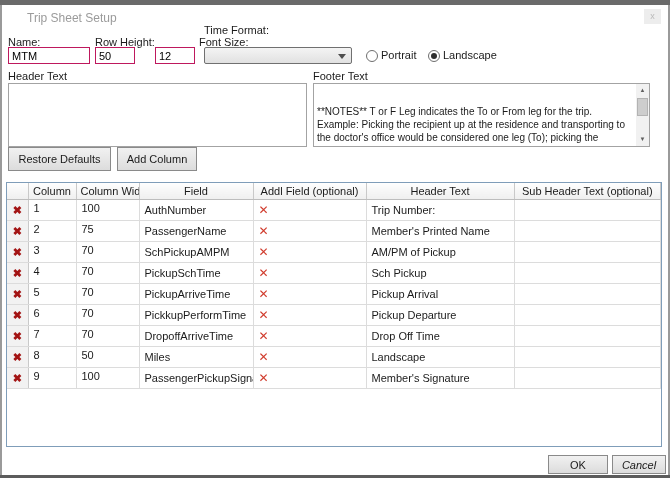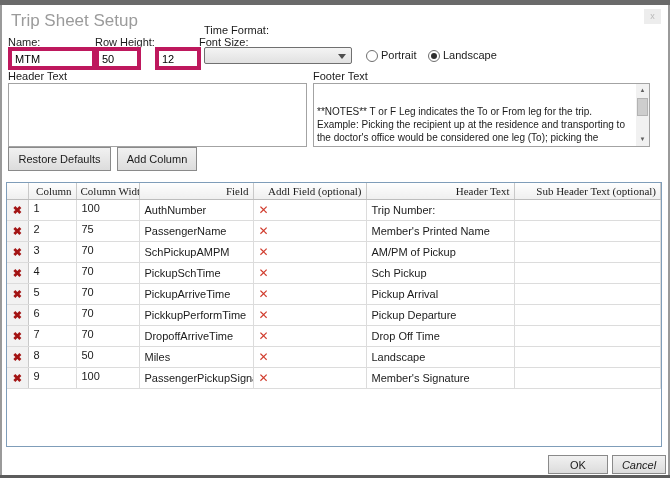--- a/index.html
+++ b/index.html
@@ -4,33 +4,33 @@
 <style>
   html,body{margin:0;padding:0;background:#fff;}
   .screen{position:relative;width:670px;height:478px;background:#fff;overflow:hidden;
           font-family:"Liberation Sans",sans-serif;color:#1b1b1b;}
   
   .frame-top{position:absolute;left:0;top:0;width:670px;height:5px;background:#6a6a6a;}
   .frame-left{position:absolute;left:0;top:5px;width:2px;height:470px;background:#9a9a9a;}
   .frame-right{position:absolute;left:668px;top:5px;width:2px;height:470px;background:#9a9a9a;}
   .frame-bottom{position:absolute;left:0;top:475px;width:670px;height:3px;background:#5c5c5c;}
 
-  .title{position:absolute;left:11px;top:11px;font-size:17px;color:#9b9b9b;}
+  .title{position:absolute;left:27px;top:11px;font-size:12px;color:#9b9b9b;}
   .close-btn{position:absolute;left:644px;top:9px;width:17px;height:15px;background:#ededed;
              color:#b9b9b9;font-size:9px;text-align:center;line-height:15px;cursor:default;}
 
   .lbl{position:absolute;font-size:11px;color:#1b1b1b;white-space:nowrap;}
   .lbl-name{left:8px;top:36px;}
   .lbl-rowheight{left:95px;top:36px;}
   .lbl-fontsize{left:155px;top:36px;padding-left:44px;}
   .lbl-timeformat{left:204px;top:24px;}
   .lbl-headertext{left:8px;top:70px;}
   .lbl-footertext{left:313px;top:70px;}
 
-  input.txt{position:absolute;height:15px;border:4px solid #be185d;background:#fff;
+  input.txt{position:absolute;height:15px;border:1px solid #be185d;background:#fff;
             font:11px "Liberation Sans",sans-serif;padding:0 3px;box-sizing:content-box;}
   .in-name{left:8px;top:47px;width:74px;}
   .in-rowheight{left:95px;top:47px;width:32px;}
   .in-fontsize{left:155px;top:47px;width:32px;}
 
   .combo{position:absolute;left:204px;top:47px;width:148px;height:17px;border:1px solid #707070;
          border-radius:2px;background:linear-gradient(#f4f4f4,#e1e1e1);box-sizing:border-box;}
   .combo-value{position:absolute;left:4px;top:2px;font-size:11px;}
   .combo-arrow{position:absolute;right:5px;top:6px;width:0;height:0;
                border-left:4px solid transparent;border-right:4px solid transparent;
@@ -62,22 +62,22 @@
        box-sizing:border-box;cursor:default;}
   .btn-restore{left:8px;top:147px;width:103px;height:24px;}
   .btn-addcol{left:117px;top:147px;width:80px;height:24px;}
   .btn-ok{left:548px;top:455px;width:60px;height:19px;}
   .btn-cancel{left:612px;top:455px;width:54px;height:19px;font-style:italic;}
 
   .grid{position:absolute;left:6px;top:182px;width:656px;height:265px;border:1px solid #7f9db9;
         background:#fff;box-sizing:border-box;overflow:hidden;}
   .grid table{border-collapse:collapse;table-layout:fixed;width:100%;font-size:11px;}
   .grid th{height:16px;background:linear-gradient(#fefefe,#efefef);border-right:1px solid #c9c9c9;
-           border-bottom:1px solid #bdbdbd;font-weight:400;text-align:right;padding:0 4px;
-           white-space:nowrap;overflow:hidden;color:#1b1b1b;font-family:Liberation Serif, serif;}
+           border-bottom:1px solid #bdbdbd;font-weight:400;text-align:center;padding:0 4px;
+           white-space:nowrap;overflow:hidden;color:#1b1b1b;}
   .grid td{height:20px;border-right:1px solid #dcdcdc;border-bottom:1px solid #dcdcdc;padding:0 5px;
            white-space:nowrap;overflow:hidden;vertical-align:middle;color:#1b1b1b;}
   .grid td.rowhdr{background:#f2f2f2;text-align:center;padding:0;border-right:1px solid #c9c9c9;}
   .grid td.num{vertical-align:top;padding-top:2px;height:18px;}
   .delx{color:#a31414;font-size:11px;font-weight:700;}
   .addlx{color:#d03a2b;font-size:12px;}
 </style>
 </head>
 <body>
 

